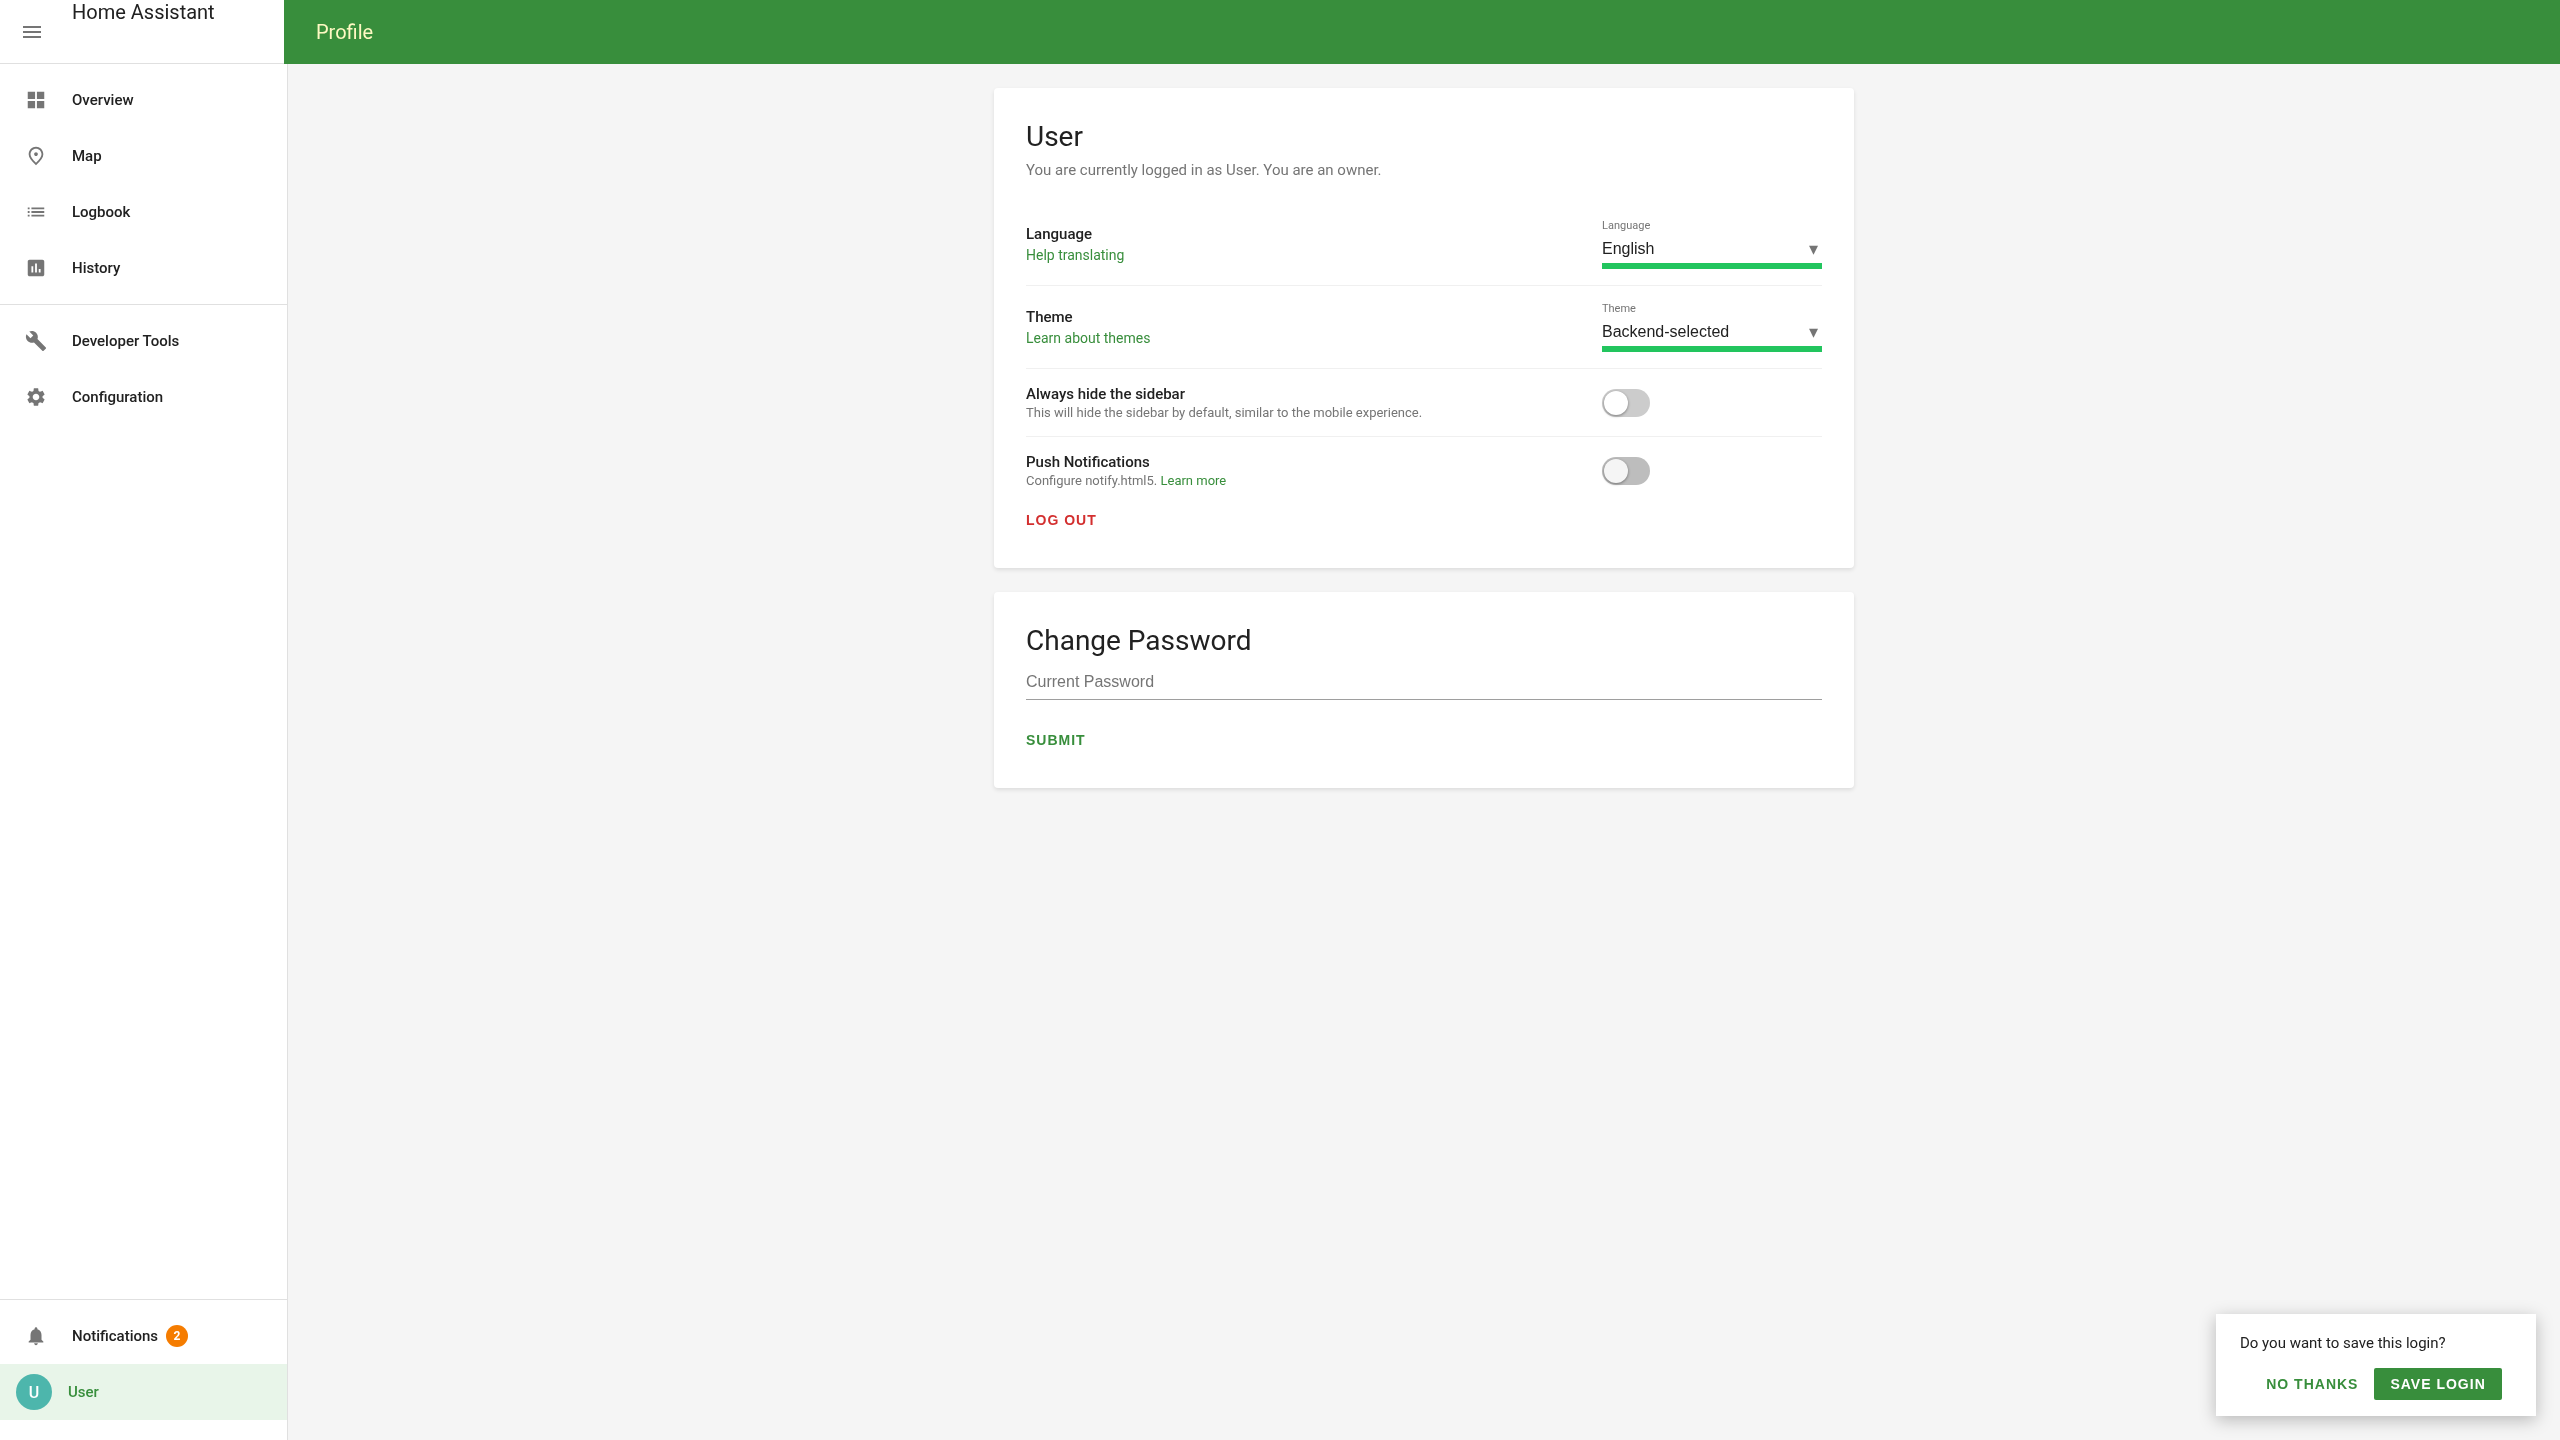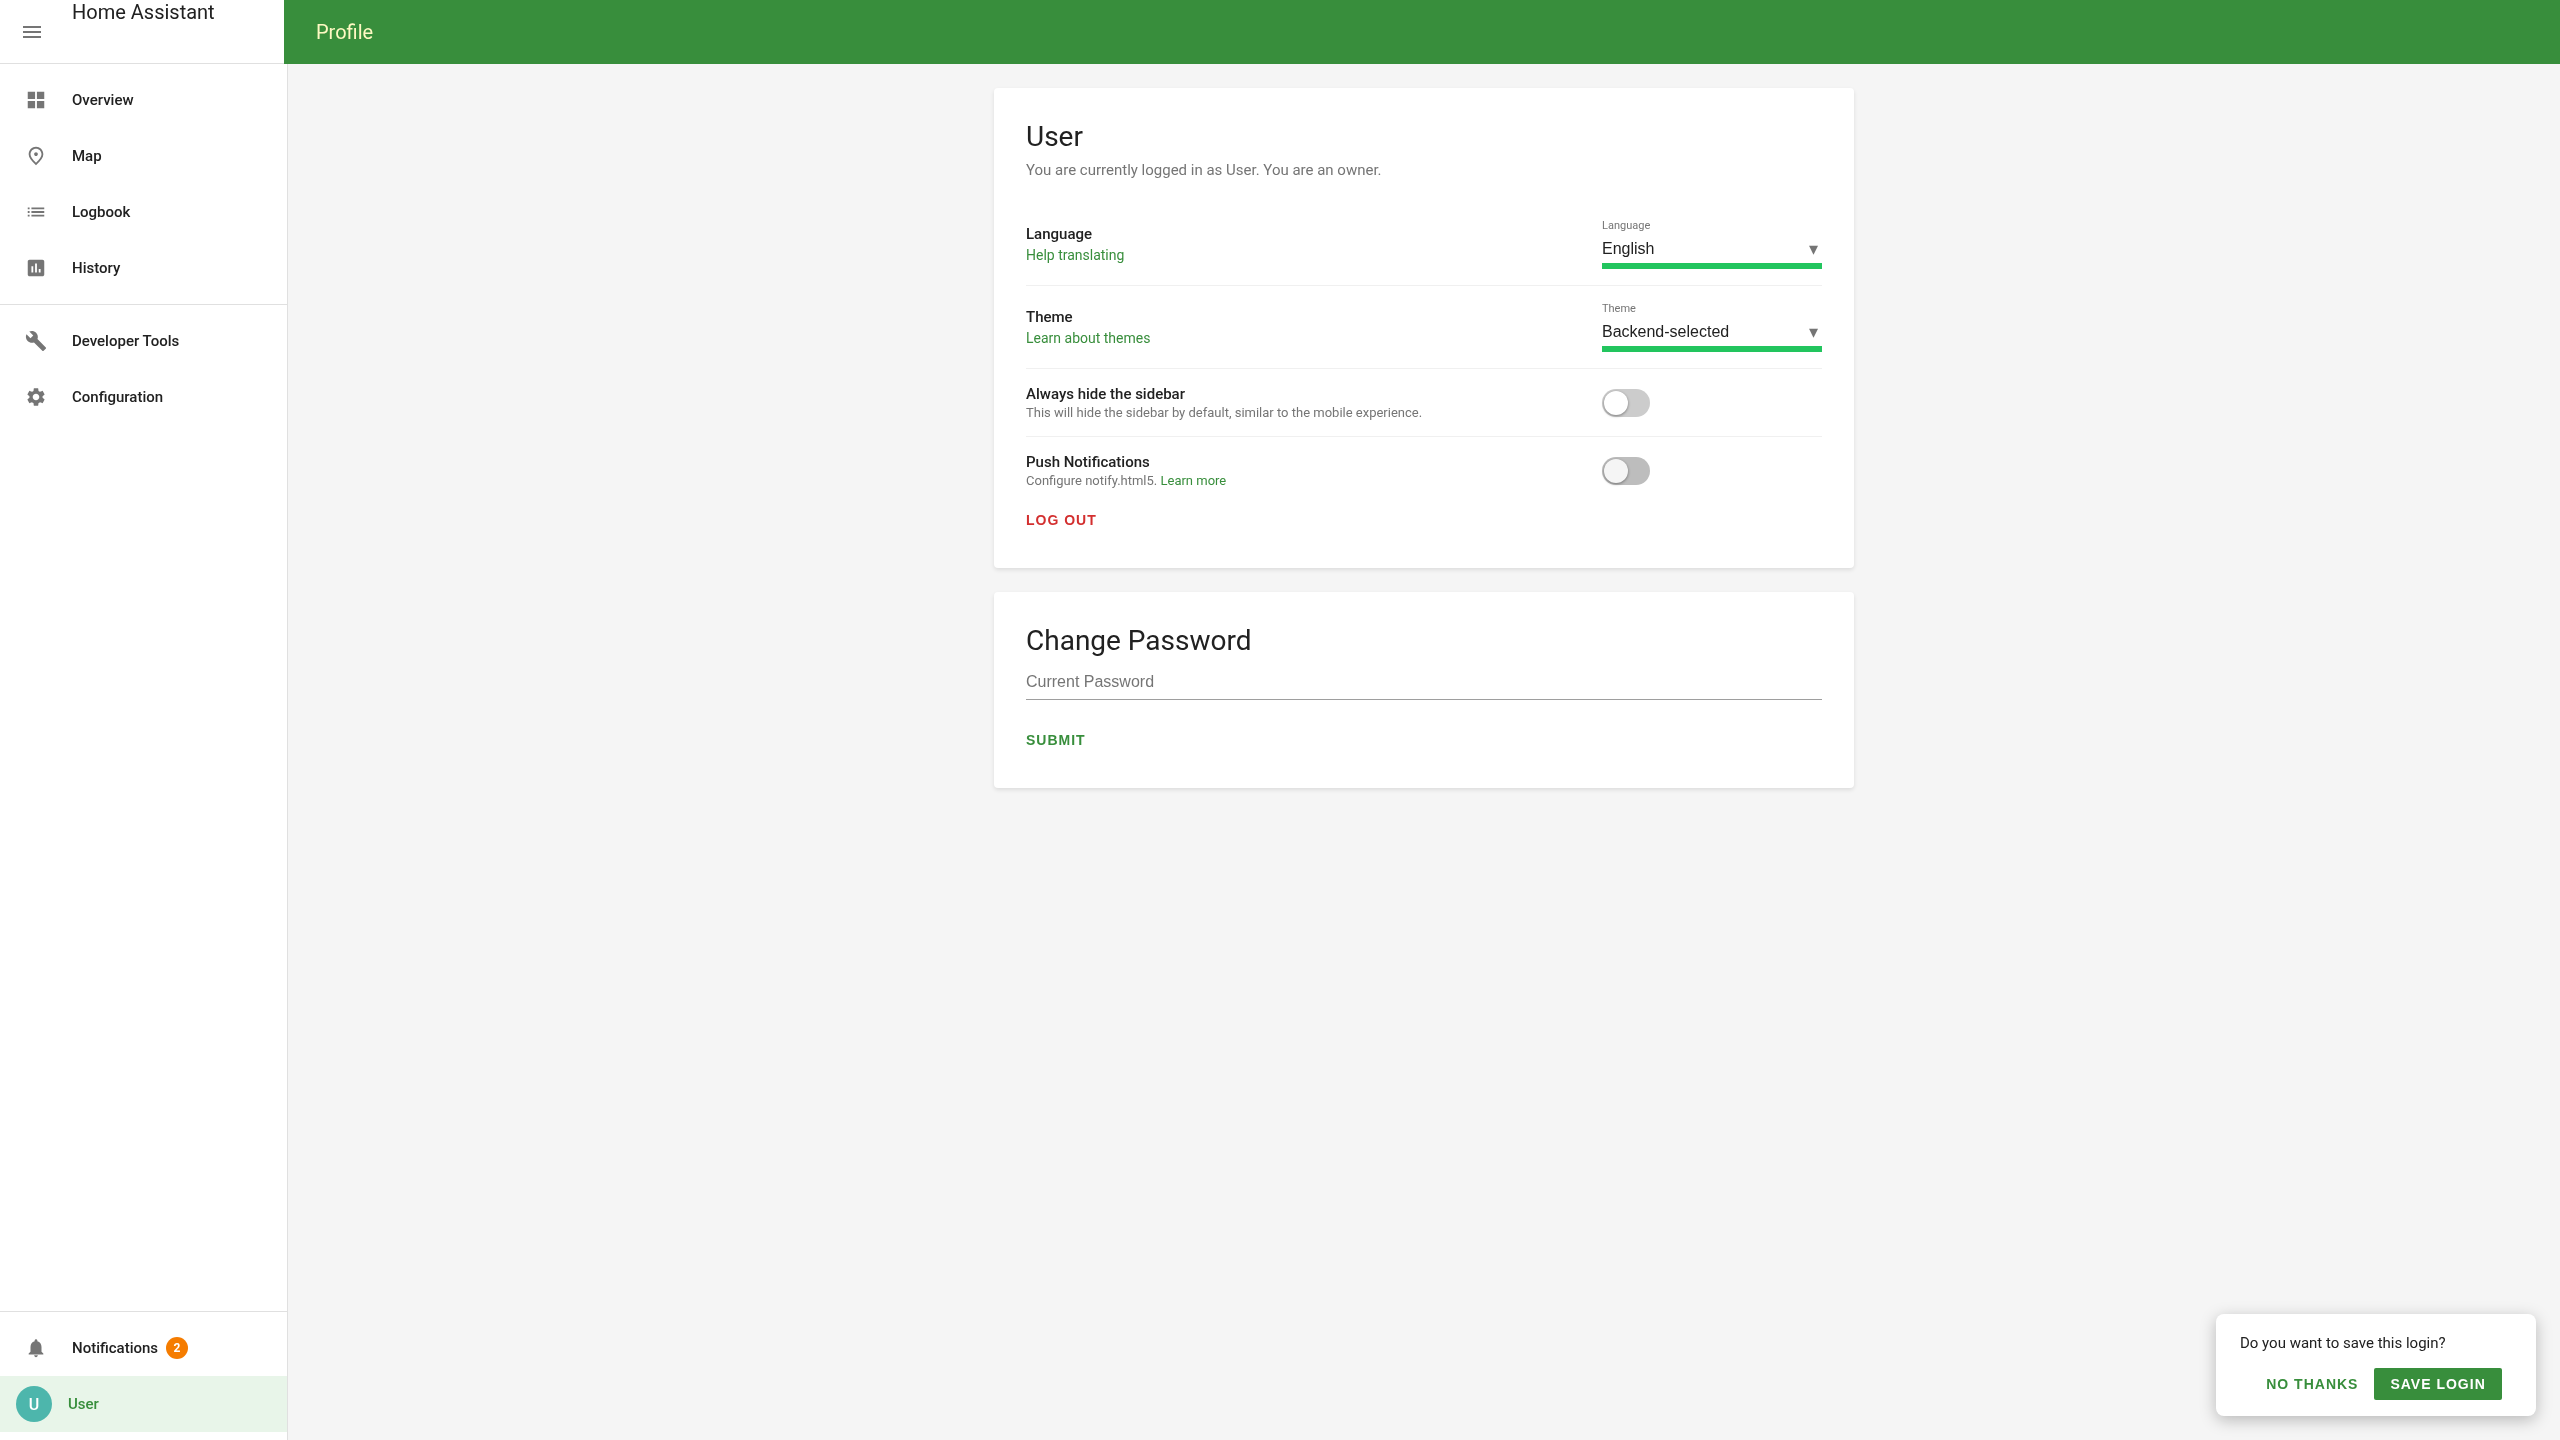--- a/index.html
+++ b/index.html
@@ -94,21 +94,21 @@
       font-weight: 500;
       color: #212121;
     }
     .nav-item.active .nav-label { color: #388e3c; }
     .nav-divider {
       height: 1px;
       background: #e0e0e0;
       margin: 8px 0;
     }
     .nav-bottom {
-      padding-bottom: 8px;
+      padding-bottom: 20px;
       text-align: center;
     }
     .notification-badge {
       background: #f57c00;
       color: #fff;
       border-radius: 50%;
       width: 22px;
       height: 22px;
       font-size: 12px;
       display: flex; align-items: center; justify-content: center;
@@ -295,21 +295,21 @@
       margin-top: 8px;
       text-transform: uppercase;
     }
 
     
     .save-login-dialog {
       position: fixed;
       bottom: 24px;
       right: 24px;
       background: #fff;
-      border-radius: 8px;
+      border-radius: 0;
       box-shadow: 0 4px 16px rgba(0,0,0,0.25);
       padding: 20px 24px 16px;
       min-width: 320px;
       z-index: 1000;
     }
     .dialog-text {
       font-size: 15px;
       color: #212121;
       margin-bottom: 16px;
     }

